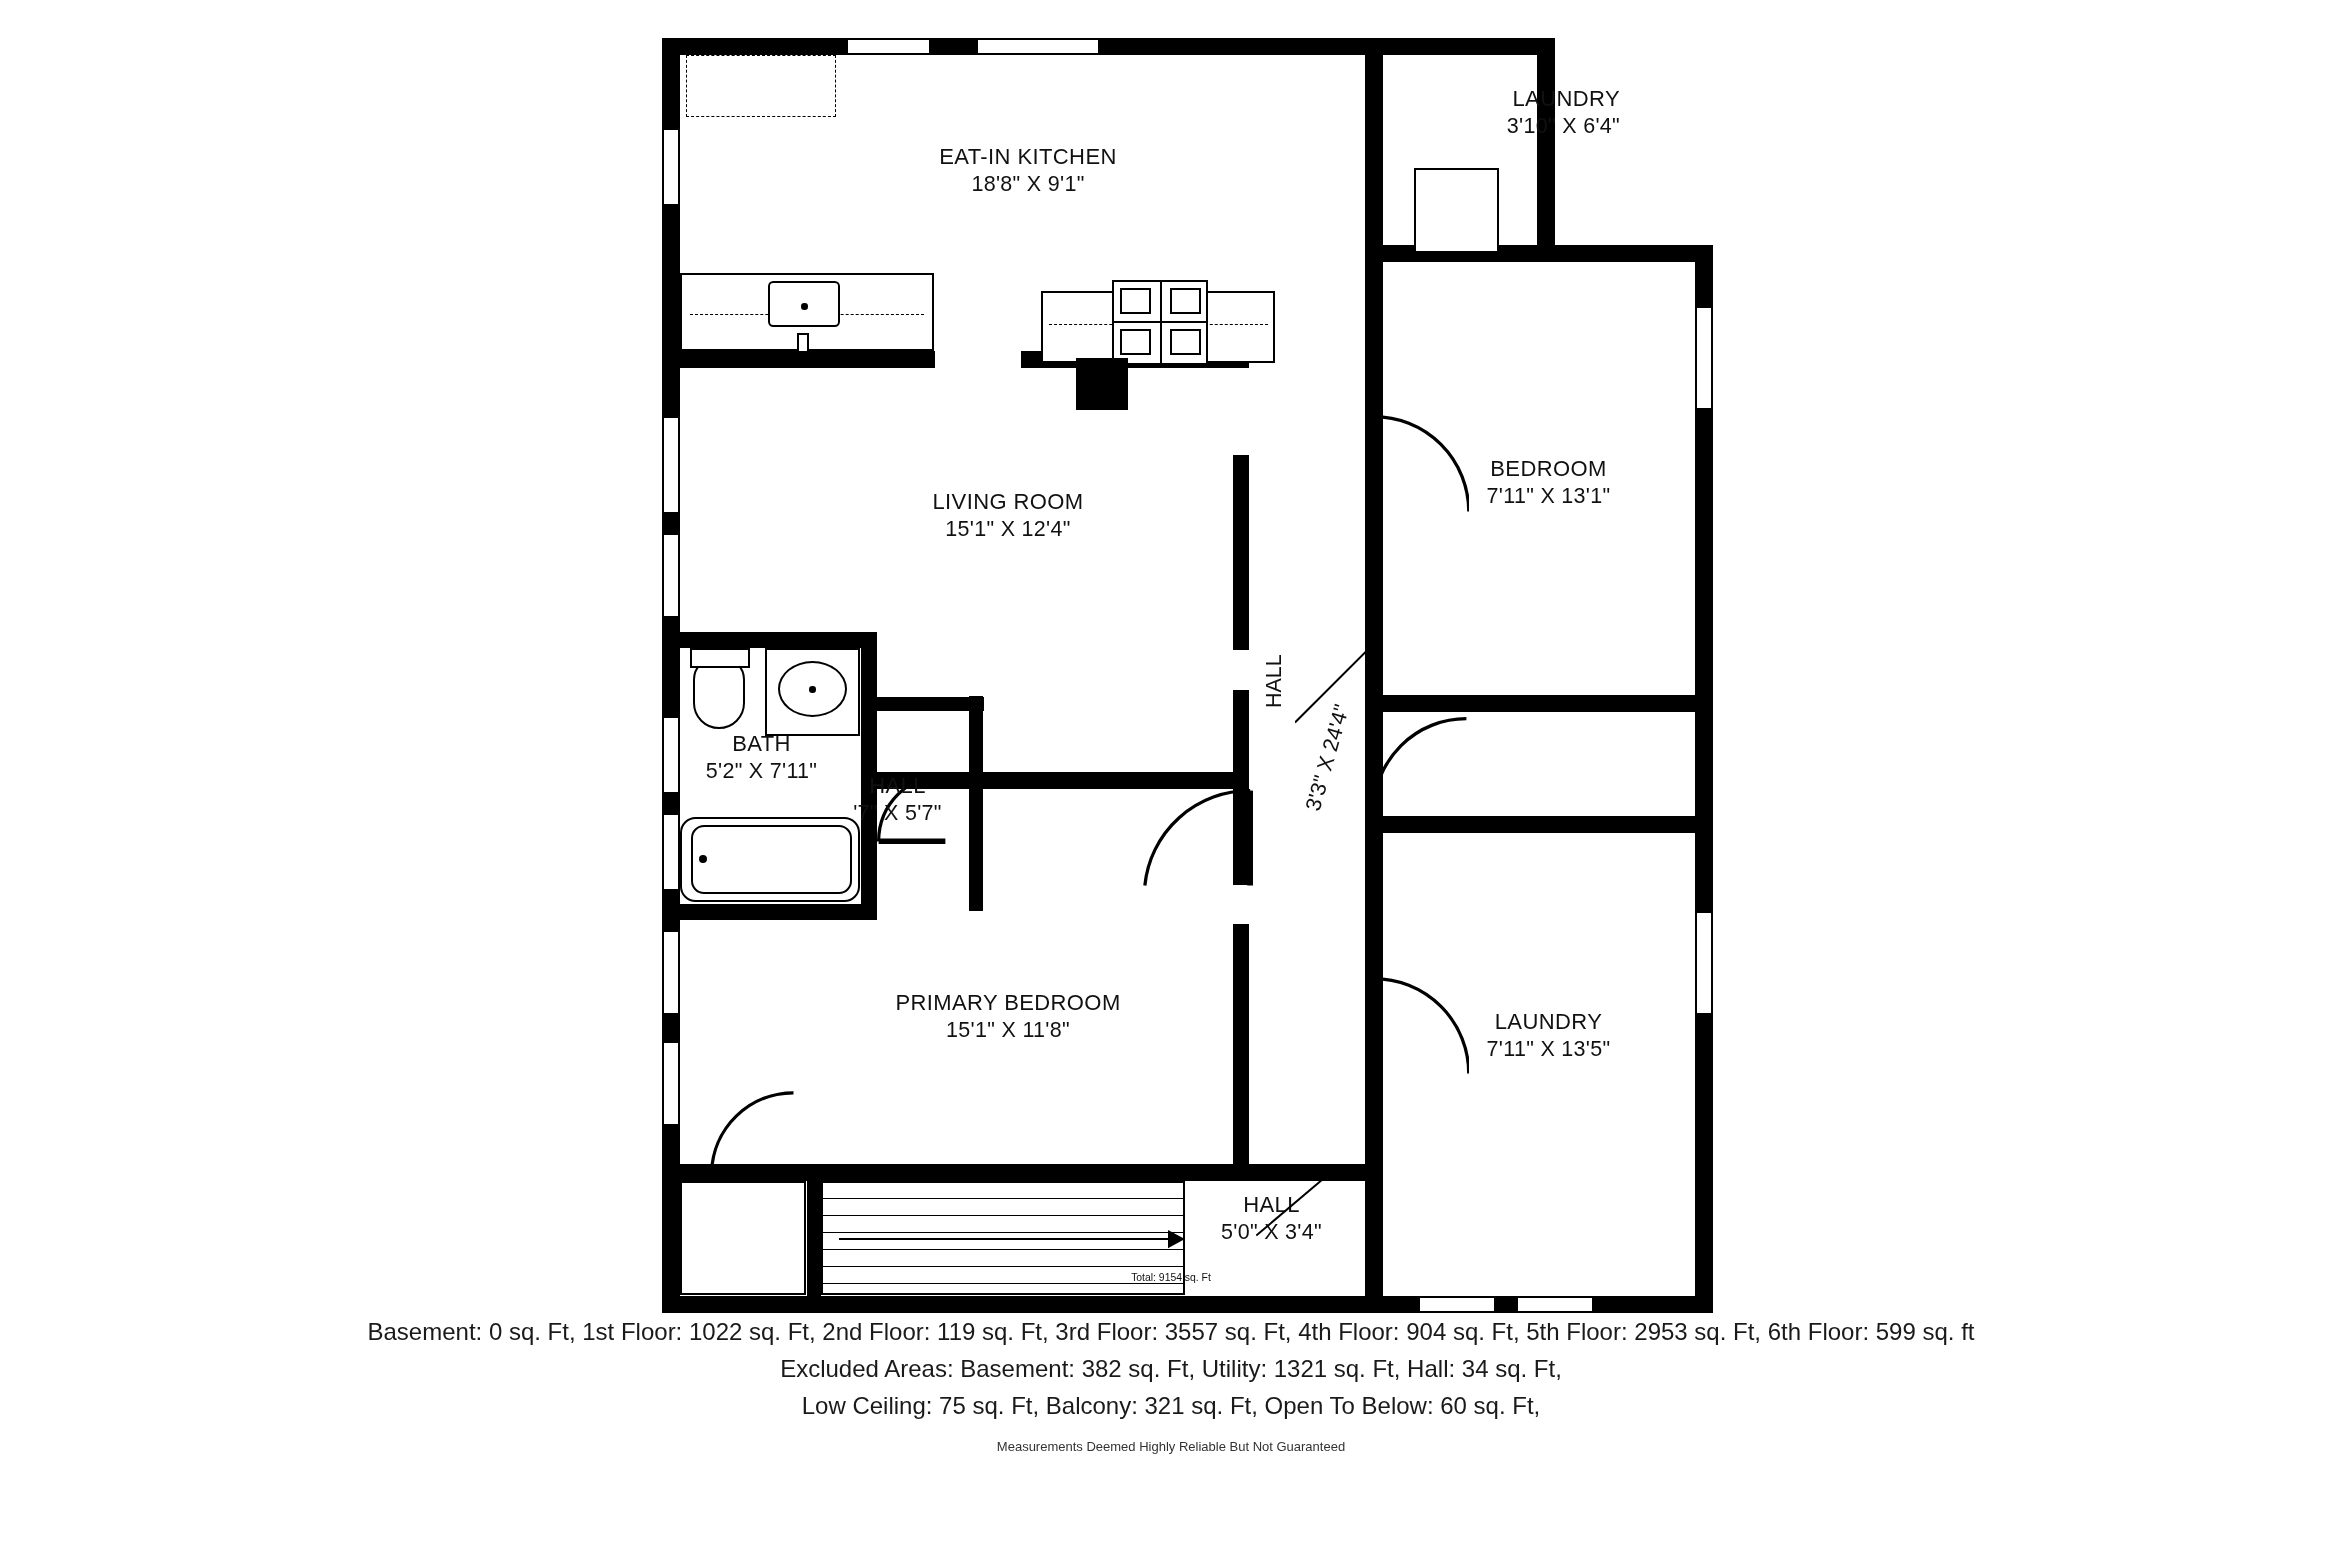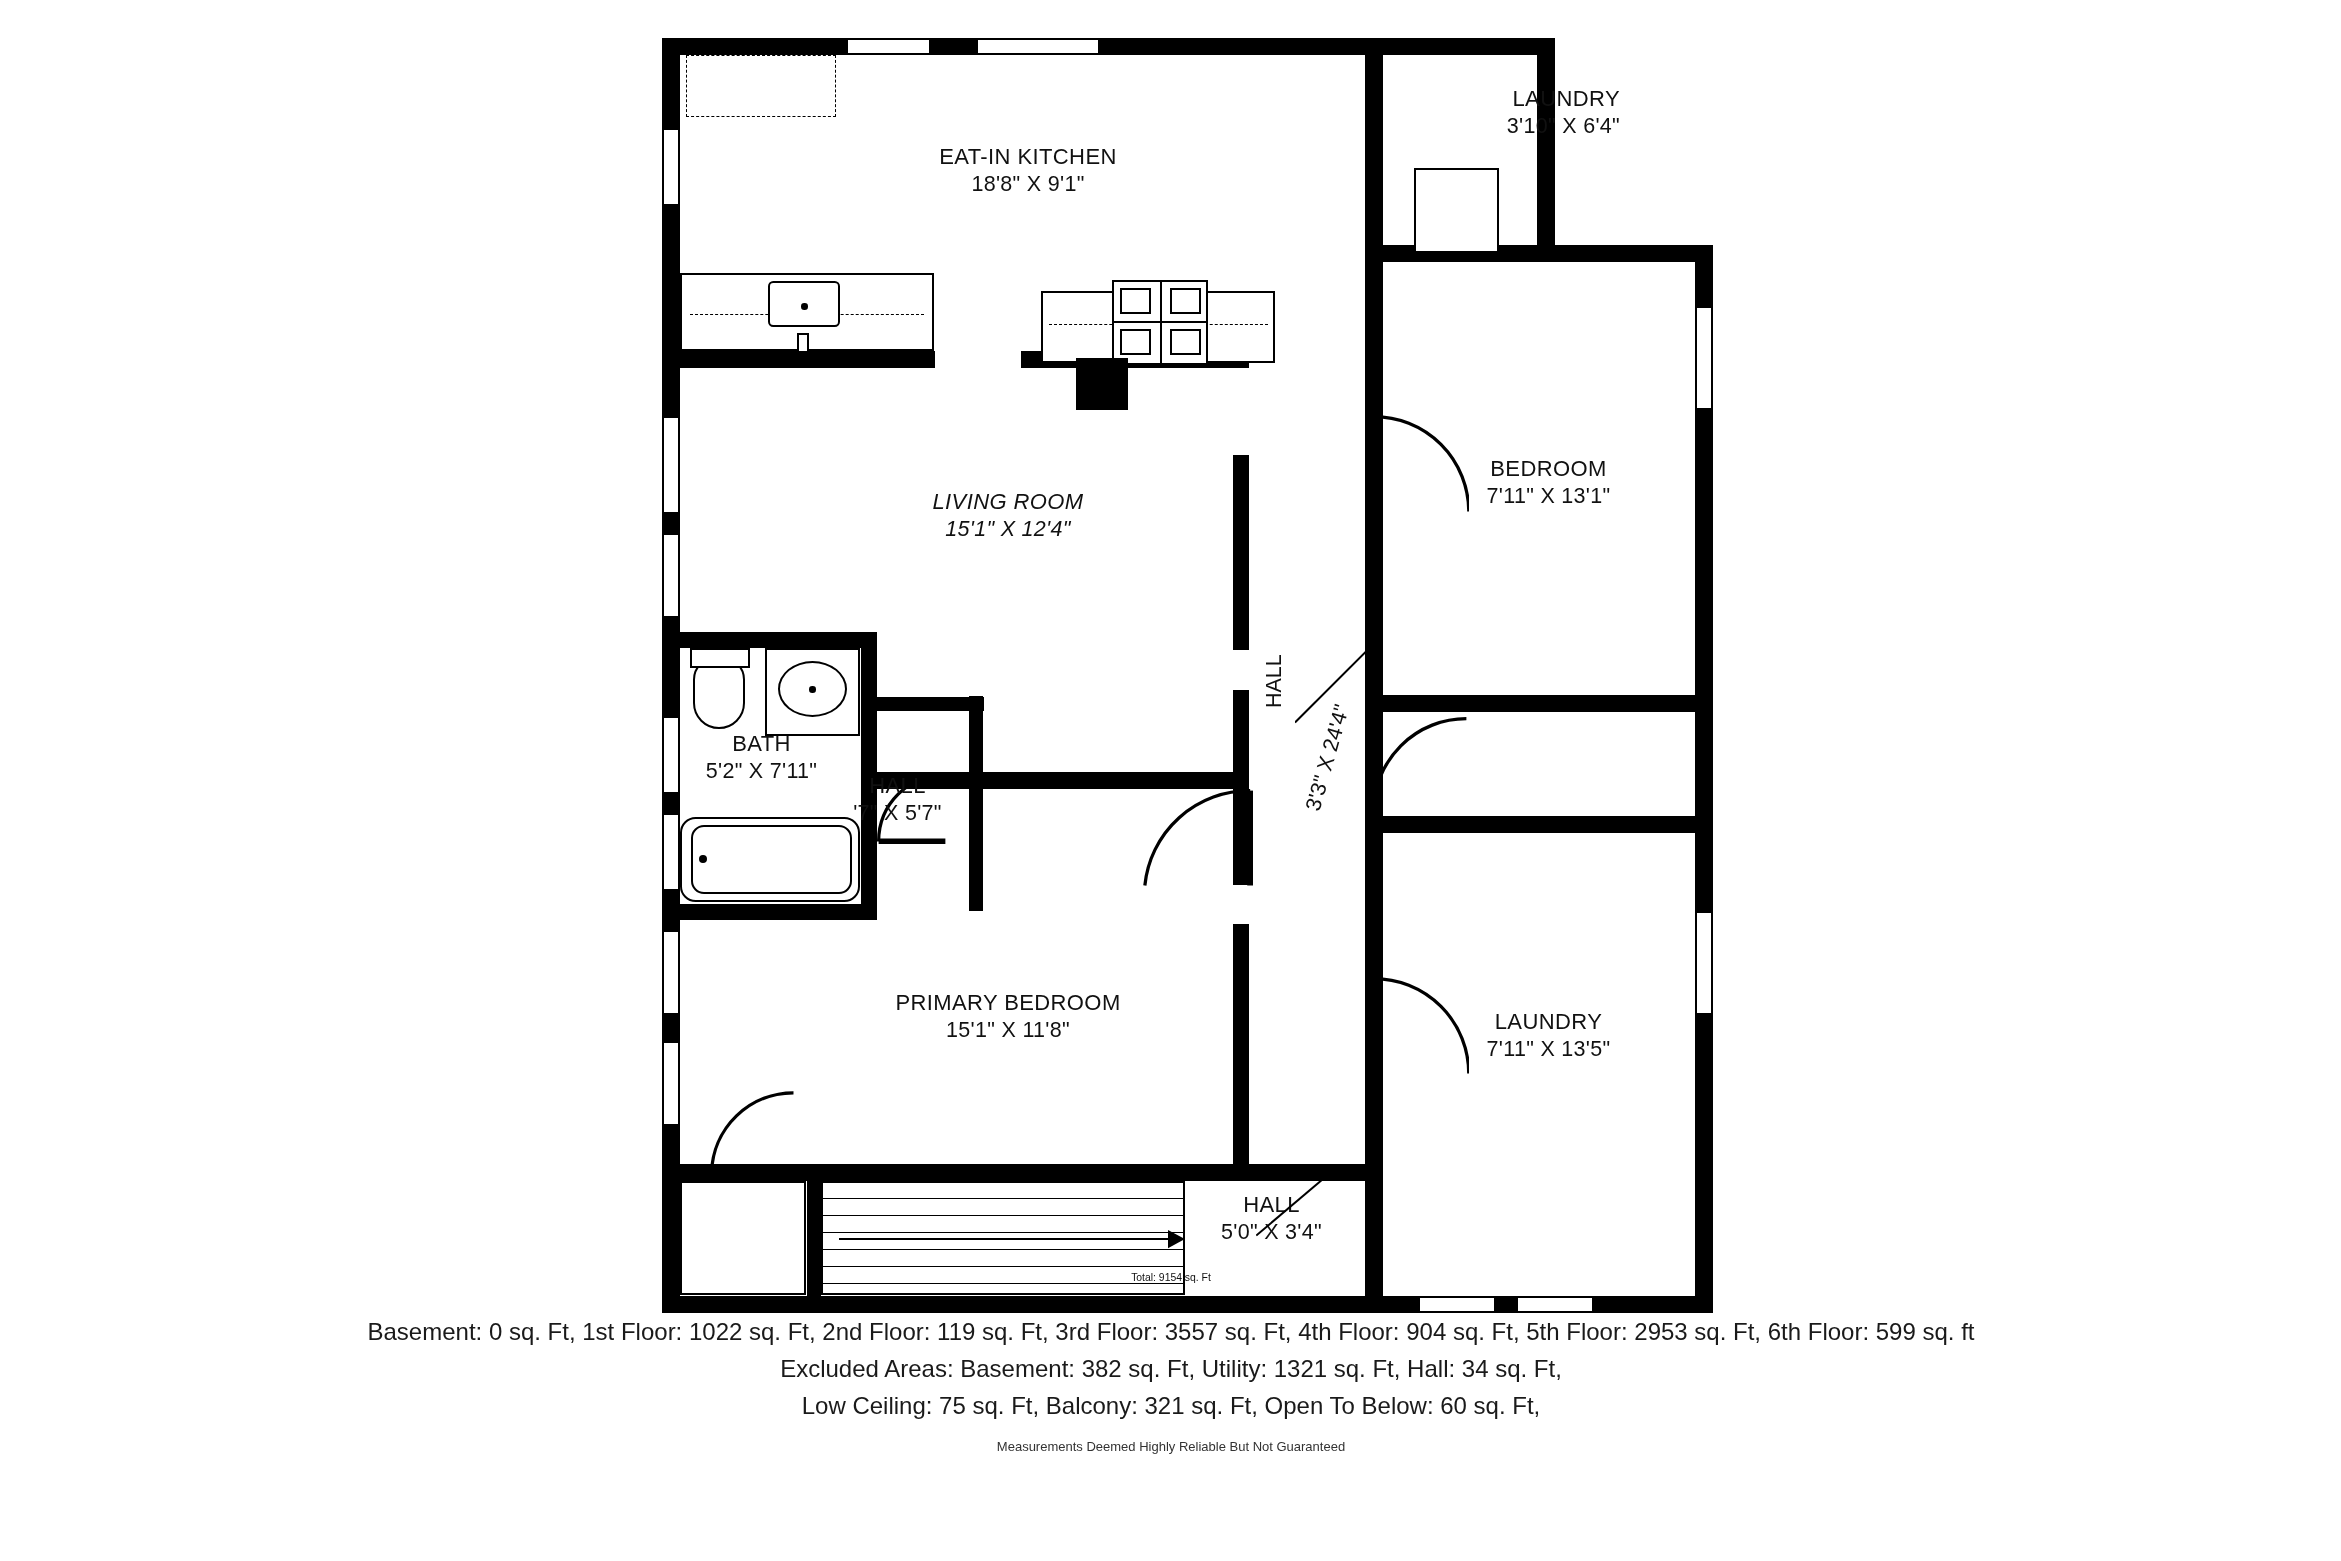--- a/index.html
+++ b/index.html
@@ -190,21 +190,21 @@
     <div class="lbl" style="left:1334px;top:85px;width:286px;text-align:right;">
       <div class="n">LAUNDRY</div>
       <div class="d">3'10" X 6'4"</div>
     </div>
 
     <div class="lbl" style="left:1386px;top:455px;width:325px;">
       <div class="n">BEDROOM</div>
       <div class="d">7'11" X 13'1"</div>
     </div>
 
-    <div class="lbl" style="left:761px;top:488px;width:494px;font-style:italic;">
+    <div class="lbl" style="left:761px;top:488px;width:494px;">
       <div class="n">LIVING ROOM</div>
       <div class="d">15'1" X 12'4"</div>
     </div>
 
     <div class="lbl" style="left:651px;top:730px;width:221px;">
       <div class="n">BATH</div>
       <div class="d">5'2" X 7'11"</div>
     </div>
 
     <div class="lbl" style="left:800px;top:772px;width:195px;">

